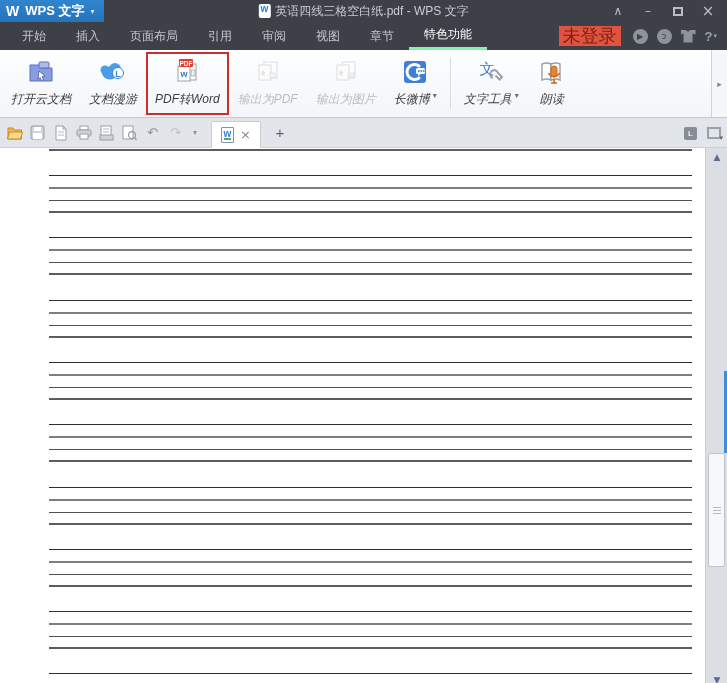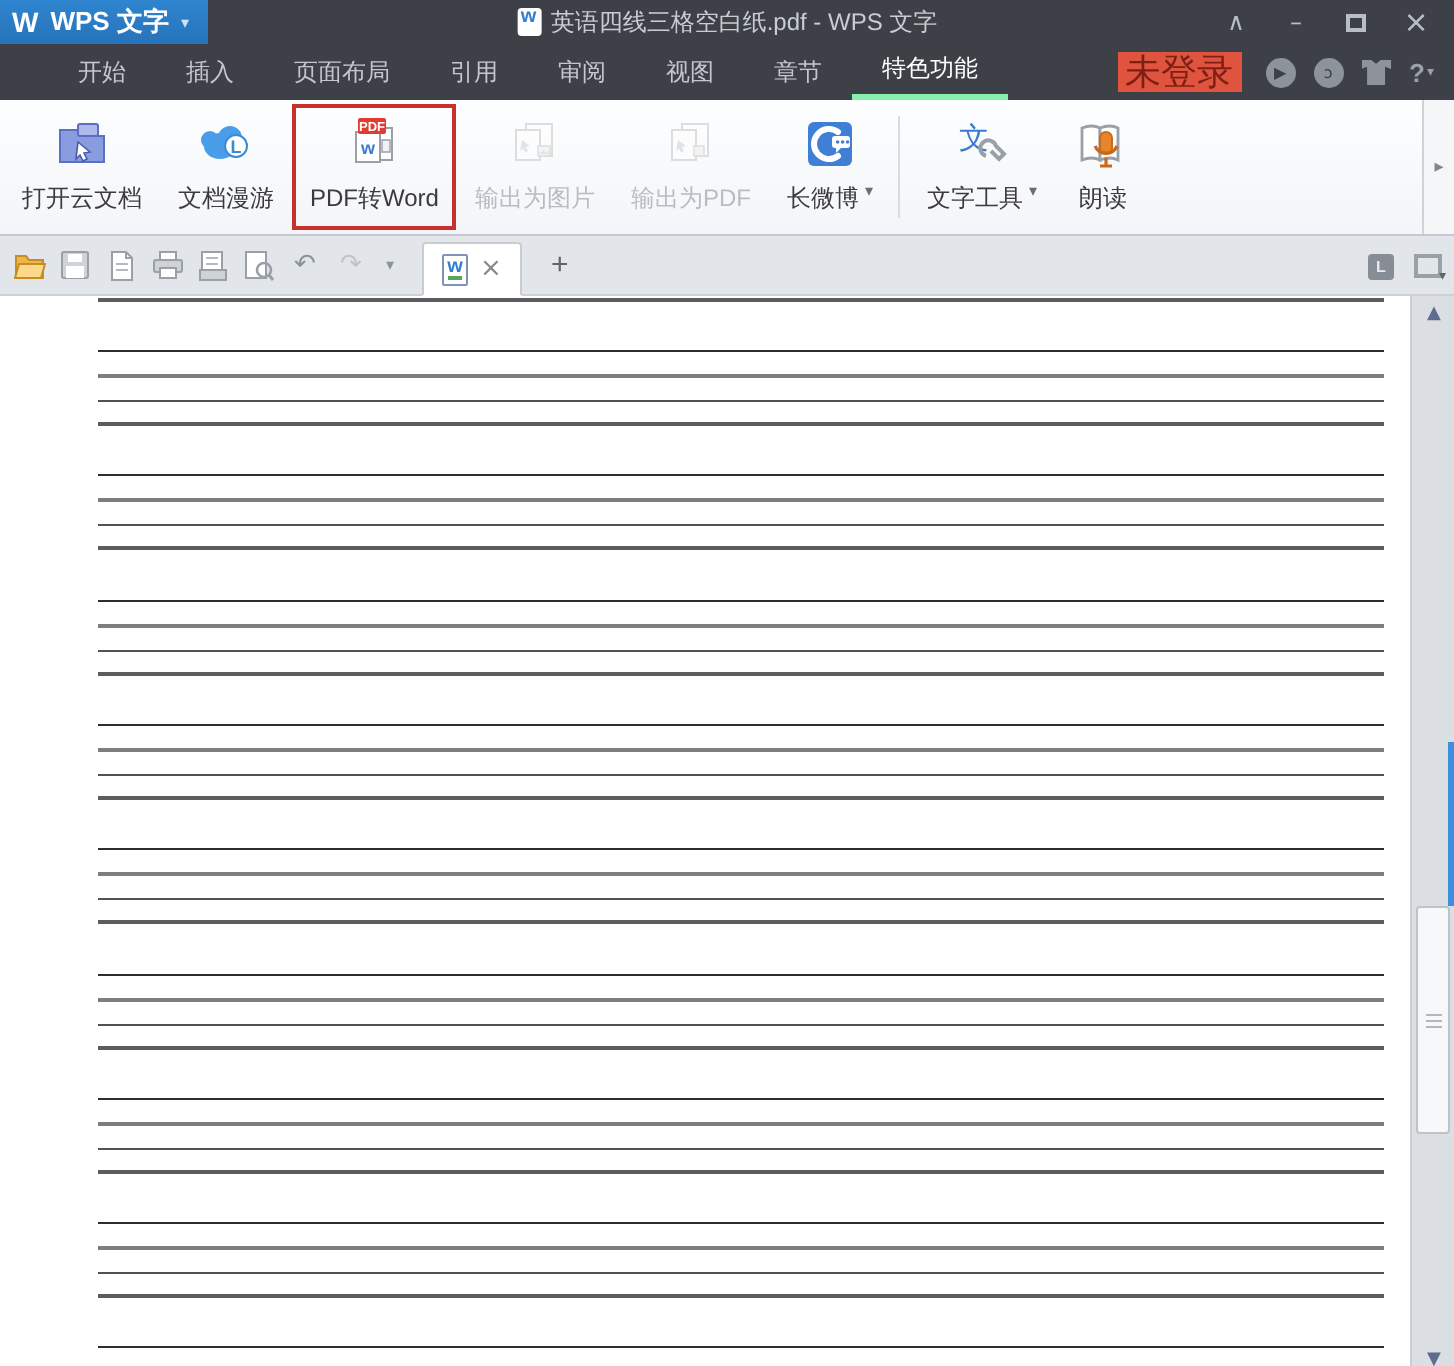--- a/index.html
+++ b/index.html
@@ -14,36 +14,36 @@
   .app-btn .wglyph { font-size:14px; font-weight:bold; }
   .app-btn .dd { font-size:8px; color:#cfe2f5; }
   .doc-title { position:absolute; left:50%; transform:translateX(-50%); color:#c9cdd3; font-size:12px; display:flex; align-items:center; gap:5px; white-space:nowrap; }
   .mini-doc { display:inline-block; width:12px; height:14px; background:#fff; border-radius:2px; position:relative; }
   .mini-doc::after { content:"w"; position:absolute; left:0; top:-1px; width:12px; text-align:center; color:#2f7fd0; font-size:10px; font-weight:bold; }
   .win-controls { position:absolute; right:4px; top:0; height:22px; display:flex; }
   .win-controls span { width:30px; height:22px; display:flex; align-items:center; justify-content:center; color:#b9bec6; cursor:pointer; }
   .maxbox { width:10px; height:9px; border:2px solid #b9bec6; }
 
   
-  .menubar { position:absolute; left:0; top:22px; width:727px; height:28px; background:#3d4147; display:flex; align-items:stretch; padding-left:24px; }
+  .menubar { position:absolute; left:0; top:22px; width:727px; height:28px; background:#3d4147; display:flex; align-items:stretch; padding-left:7px; }
   .mtabs { display:flex; }
   .mtab { padding:0 15px; line-height:28px; color:#c3c7cd; font-size:12px; cursor:pointer; white-space:nowrap; }
   .mtab.active { color:#fff; border-bottom:3px solid #86efac; line-height:25px; }
   .login-btn { align-self:center; margin-left:auto; width:62px; height:20px; background:#e0543f; color:#7c2013; font-size:18px; display:flex; align-items:center; justify-content:center; cursor:pointer; }
   .mb-icons { display:flex; align-items:center; gap:9px; padding:0 10px 0 12px; }
   .mb-icons .cic { width:15px; height:15px; border-radius:50%; background:#8d939b; color:#3d4147; font-size:8px; display:flex; align-items:center; justify-content:center; cursor:pointer; }
   .tshirt { width:15px; height:13px; background:#8d939b; clip-path:polygon(0 0,30% 0,50% 18%,70% 0,100% 0,100% 38%,80% 30%,80% 100%,20% 100%,20% 30%,0 38%); cursor:pointer; }
   .helpq { color:#9aa0a8; font-size:13px; font-weight:bold; cursor:pointer; display:flex; align-items:center; gap:1px; }
   .helpq .dd { font-size:7px; }
 
   
   .ribbon { position:absolute; left:0; top:50px; width:727px; height:68px; background:linear-gradient(#fdfeff,#f3f5f8); border-bottom:1px solid #c6cad0; display:flex; align-items:stretch; padding:0 0 0 2px; }
   .rbtn { display:flex; flex-direction:column; align-items:center; justify-content:flex-end; padding:5px 7px 5px; margin:2px 0; gap:5px; border:2px solid transparent; cursor:pointer; }
   .rbtn .ricon { width:30px; height:30px; display:flex; align-items:center; justify-content:center; }
-  .rlabel-row { display:flex; align-items:flex-start; gap:3px; color:#3b3b3b; font-size:12px; white-space:nowrap; }
+  .rlabel-row { display:flex; align-items:flex-start; gap:3px; color:#3b3b3b; font-size:12px; white-space:nowrap;font-style:italic; }
   .rlabel-row .dd { font-size:8px; color:#6a6e74; }
   .rbtn.disabled { cursor:default; }
   .rbtn.disabled .rlabel-row { color:#b9bdc3; }
   .rbtn.disabled .ricon { opacity:.45; filter:grayscale(1); }
   .rbtn.highlighted { border-color:#c9302b; }
   .vsep { width:1px; background:#d8dce0; margin:8px 4px; }
   .ribbon-more { position:absolute; right:0; top:0; width:16px; height:67px; background:#f4f6f8; border-left:1px solid #cfd3d8; display:flex; align-items:center; justify-content:center; color:#80868d; font-size:9px; cursor:pointer; }
 
   
   .tabbar { position:absolute; left:0; top:118px; width:727px; height:30px; background:#e2e5e9; border-bottom:1px solid #cdd1d5; display:flex; align-items:center; padding-left:5px; }
@@ -172,40 +172,40 @@
           <span class="rlabel">PDF转Word</span>
         </span>
     </div>
 
     <div class="rbtn disabled">
       <span class="ricon">
         <svg width="28" height="28" viewBox="0 0 28 28">
             <rect x="10" y="4" width="13" height="16" fill="#fff" stroke="#b5bac0"></rect>
             <rect x="5" y="7" width="12" height="15" fill="#fff" stroke="#b5bac0"></rect>
             <path d="M8 12 l4 3 -2 0.5 1 2 -1.5 0.7 -1-2 -1.5 1.3 z" fill="#c3c8ce"></path>
-            <rect x="16" y="15" width="6" height="5" fill="#e9ecef" stroke="#b5bac0" stroke-width="0.7"></rect>
-            <path d="M16.5 19 l2-2 1.5 1.5 1-1 1 1.5 z" fill="#c3c8ce"></path>
-          </svg>
-      </span>
-      <span class="rlabel-row">
-          <span class="rlabel">输出为图片</span>
+            <path d="M16 15 h5 v5 h-5 z" fill="#e9ecef" stroke="#b5bac0" stroke-width="0.7"></path>
+          </svg>
+      </span>
+      <span class="rlabel-row">
+          <span class="rlabel">输出为PDF</span>
         </span>
     </div>
 
     <div class="rbtn disabled">
       <span class="ricon">
         <svg width="28" height="28" viewBox="0 0 28 28">
             <rect x="10" y="4" width="13" height="16" fill="#fff" stroke="#b5bac0"></rect>
             <rect x="5" y="7" width="12" height="15" fill="#fff" stroke="#b5bac0"></rect>
             <path d="M8 12 l4 3 -2 0.5 1 2 -1.5 0.7 -1-2 -1.5 1.3 z" fill="#c3c8ce"></path>
-            <path d="M16 15 h5 v5 h-5 z" fill="#e9ecef" stroke="#b5bac0" stroke-width="0.7"></path>
-          </svg>
-      </span>
-      <span class="rlabel-row">
-          <span class="rlabel">输出为PDF</span>
+            <rect x="16" y="15" width="6" height="5" fill="#e9ecef" stroke="#b5bac0" stroke-width="0.7"></rect>
+            <path d="M16.5 19 l2-2 1.5 1.5 1-1 1 1.5 z" fill="#c3c8ce"></path>
+          </svg>
+      </span>
+      <span class="rlabel-row">
+          <span class="rlabel">输出为图片</span>
         </span>
     </div>
 
     <div class="rbtn">
       <span class="ricon">
         <svg width="28" height="28" viewBox="0 0 28 28">
             <rect x="3" y="3" width="22" height="22" rx="3" fill="#3f7fd6"></rect>
             <path d="M18 8 a7.5 7.5 0 1 0 0 12" fill="none" stroke="#fff" stroke-width="3" stroke-linecap="round"></path>
             <rect x="15" y="10" width="9" height="6" rx="1.5" fill="#fff"></rect>
             <path d="M17 16 l0 2.5 2.5-2.5 z" fill="#fff"></path>

